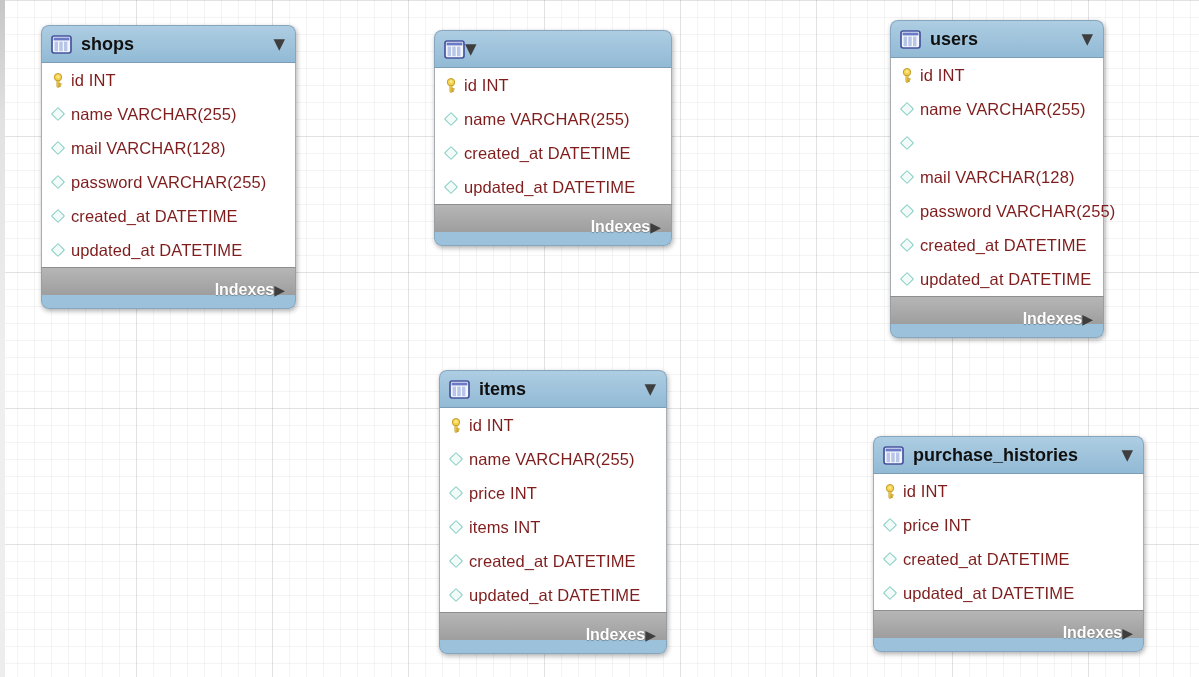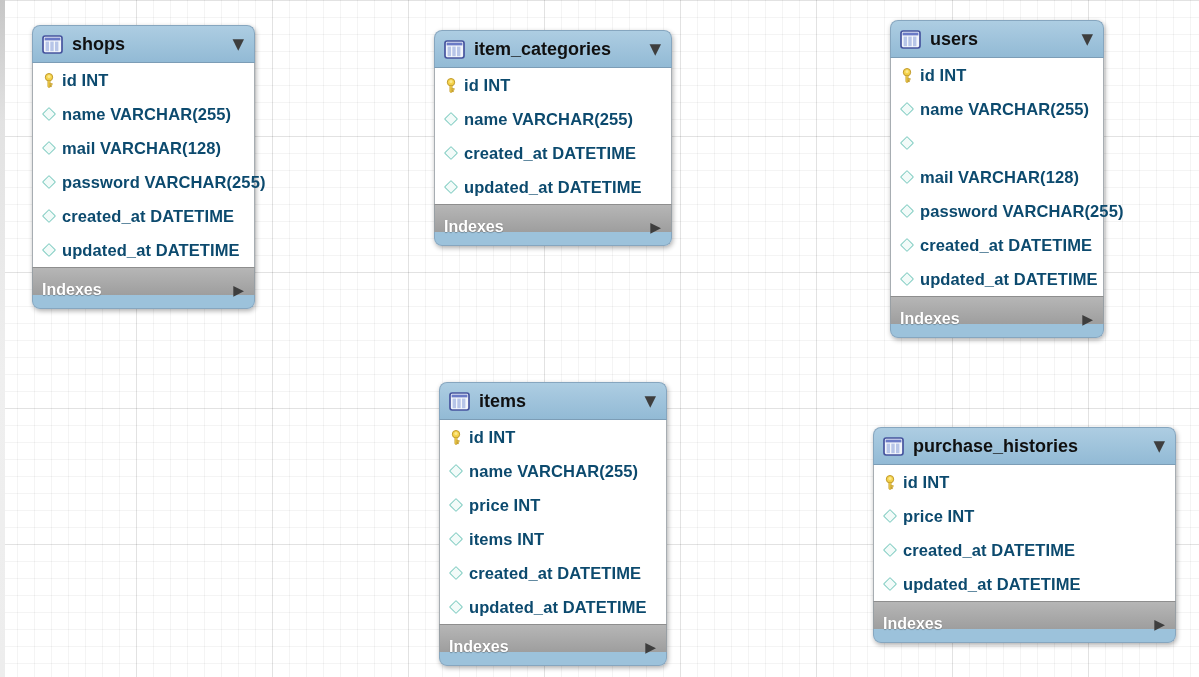--- a/index.html
+++ b/index.html
@@ -19,25 +19,25 @@
   .edge-strip {
     position: absolute; left: 0; top: 0; width: 5px; height: 100%;
     background: linear-gradient(to bottom, #c6c6c6, #e2e2e2 18%, #efefef 55%, #ededed);
   }
   .table {
     position: absolute;
     border-radius: 8px;
     box-shadow: 1px 2px 5px rgba(0,0,0,0.32);
     background: transparent;
   }
-  .t-shops             { left: 32px;  top: 25px;  width: 223px; }
+  .t-shops             { left: 41px;  top: 25px;  width: 255px; }
   .t-item-categories   { left: 434px; top: 30px;  width: 238px; }
   .t-users             { left: 890px; top: 20px;  width: 214px; }
-  .t-items             { left: 439px; top: 382px; width: 228px; }
-  .t-purchase-histories{ left: 873px; top: 427px; width: 303px; }
+  .t-items             { left: 439px; top: 370px; width: 228px; }
+  .t-purchase-histories{ left: 873px; top: 436px; width: 271px; }
 
   .thead {
     height: 38px; box-sizing: border-box;
     display: flex; align-items: center;
     padding: 0 10px 0 9px;
     background: linear-gradient(to bottom, #adcde2, #92badate 100%);
     background: linear-gradient(to bottom, #adcde2, #92bad5);
     border: 1px solid #86a6bf; border-bottom: 1px solid #7c9db6;
     border-radius: 8px 8px 0 0;
   }
@@ -55,27 +55,28 @@
     background: #ffffff;
     border-left: 1px solid #a7adb2; border-right: 1px solid #a7adb2;
   }
   .trow { height: 34px; display: flex; align-items: center; padding-left: 7px; }
   .cicon { width: 17px; flex: 0 0 auto; display: flex; justify-content: center; align-items: center; margin-right: 5px; }
   .diamond {
     width: 8px; height: 8px; box-sizing: content-box;
     border: 1.5px solid #81ccc2; background: #f3fbf9;
     transform: rotate(45deg); border-radius: 1px;
   }
-  .ctext { font-size: 16.5px; color: #0c4a6e; white-space: nowrap; letter-spacing: 0.1px; font-weight: bold; }
+  .ctext { font-size: 16.5px; color: #7f1d1d; white-space: nowrap; letter-spacing: 0.1px; }
   .tfoot {
     height: 28px; box-sizing: border-box;
     display: flex; align-items: center; padding: 16px 10px 0 9px;
     background: linear-gradient(to bottom, #b6b6b6, #9e9e9e);
     border-left: 1px solid #989fa4; border-right: 1px solid #989fa4;
     border-top: 1px solid #8e8e8e;
+    text-align: right;
   }
   .flabel {
     flex: 1 1 auto; color: #ffffff; font-weight: bold; font-size: 16px;
     text-shadow: 0 1px 1px rgba(0,0,0,0.28); white-space: nowrap;
   }
   .ftri {
     flex: 0 0 auto; color: #3e3e3e; font-size: 14px; line-height: 1;
     font-family: "DejaVu Sans", sans-serif;
   }
   .tstrip {
@@ -167,21 +168,20 @@
     <div class="tstrip"></div>
   </div>
 
   <div class="table t-item-categories">
     <div class="thead">
       <span class="ticon">
           <svg width="21" height="19" viewBox="0 0 21 19">
             <use href="#def-table-icon"></use>
           </svg>
         </span>
-      <span class="ttitle">item_categories</span>
       <span class="tri">▼</span>
     </div>
     <div class="tbody">
       <div class="trow">
         <span class="cicon">
             <svg width="14" height="15" viewBox="0 0 14 15">
               <use href="#def-key-icon"></use>
             </svg>
           </span>
         <span class="ctext">id INT</span>

